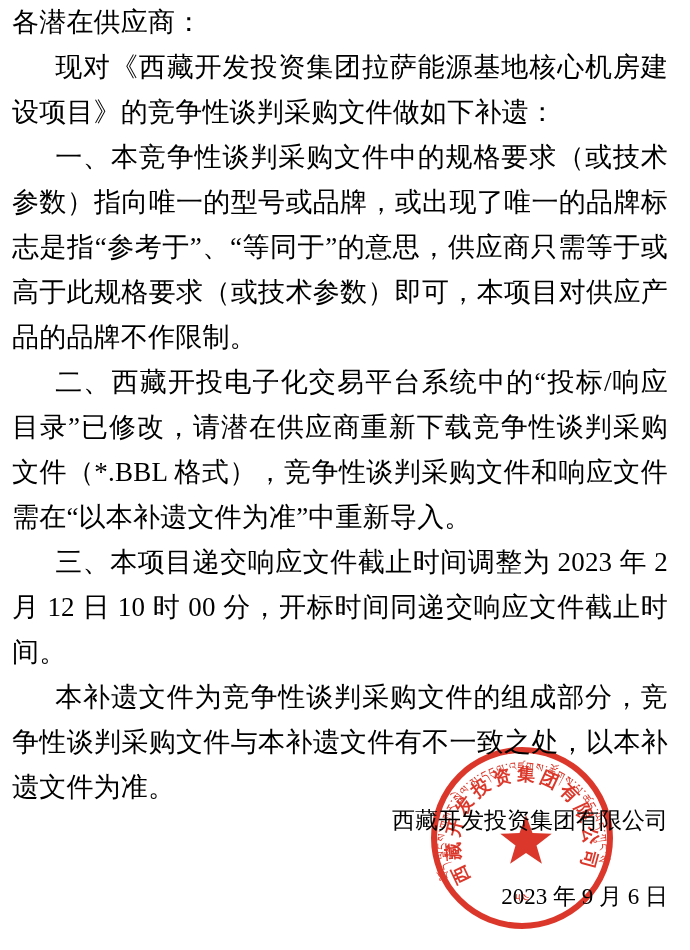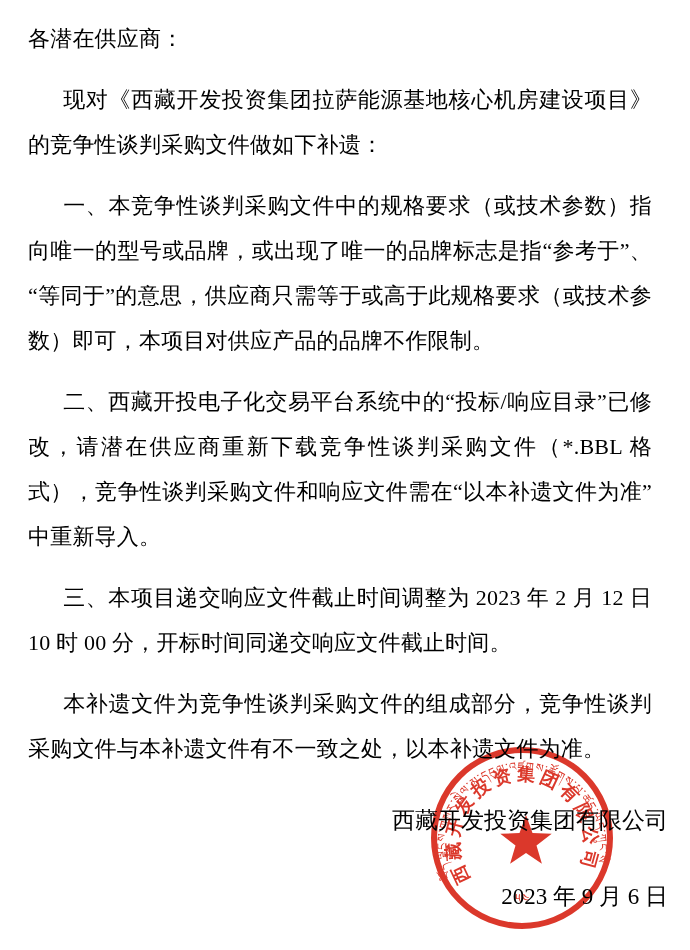--- a/index.html
+++ b/index.html
@@ -10,22 +10,22 @@
     font-family: "Liberation Serif", "DejaVu Serif", serif;
     position: relative;
     overflow: hidden;
   }
   .doc-body {
     position: absolute;
     left: 12px; top: 0;
     width: 656px;
   }
   .para {
-    margin: 16px;
-    font-size: 22px;
+    margin: 0;
+    font-size: 27px;
     line-height: 45px;
     text-align: justify;
     text-justify: inter-character;
     letter-spacing: 0.2px;
   }
   .para.bold { font-weight: normal; }
   .para.indent { text-indent: 1.6em; }
   .signature-company {
     position: absolute;
     top: 805px; right: 22px;

